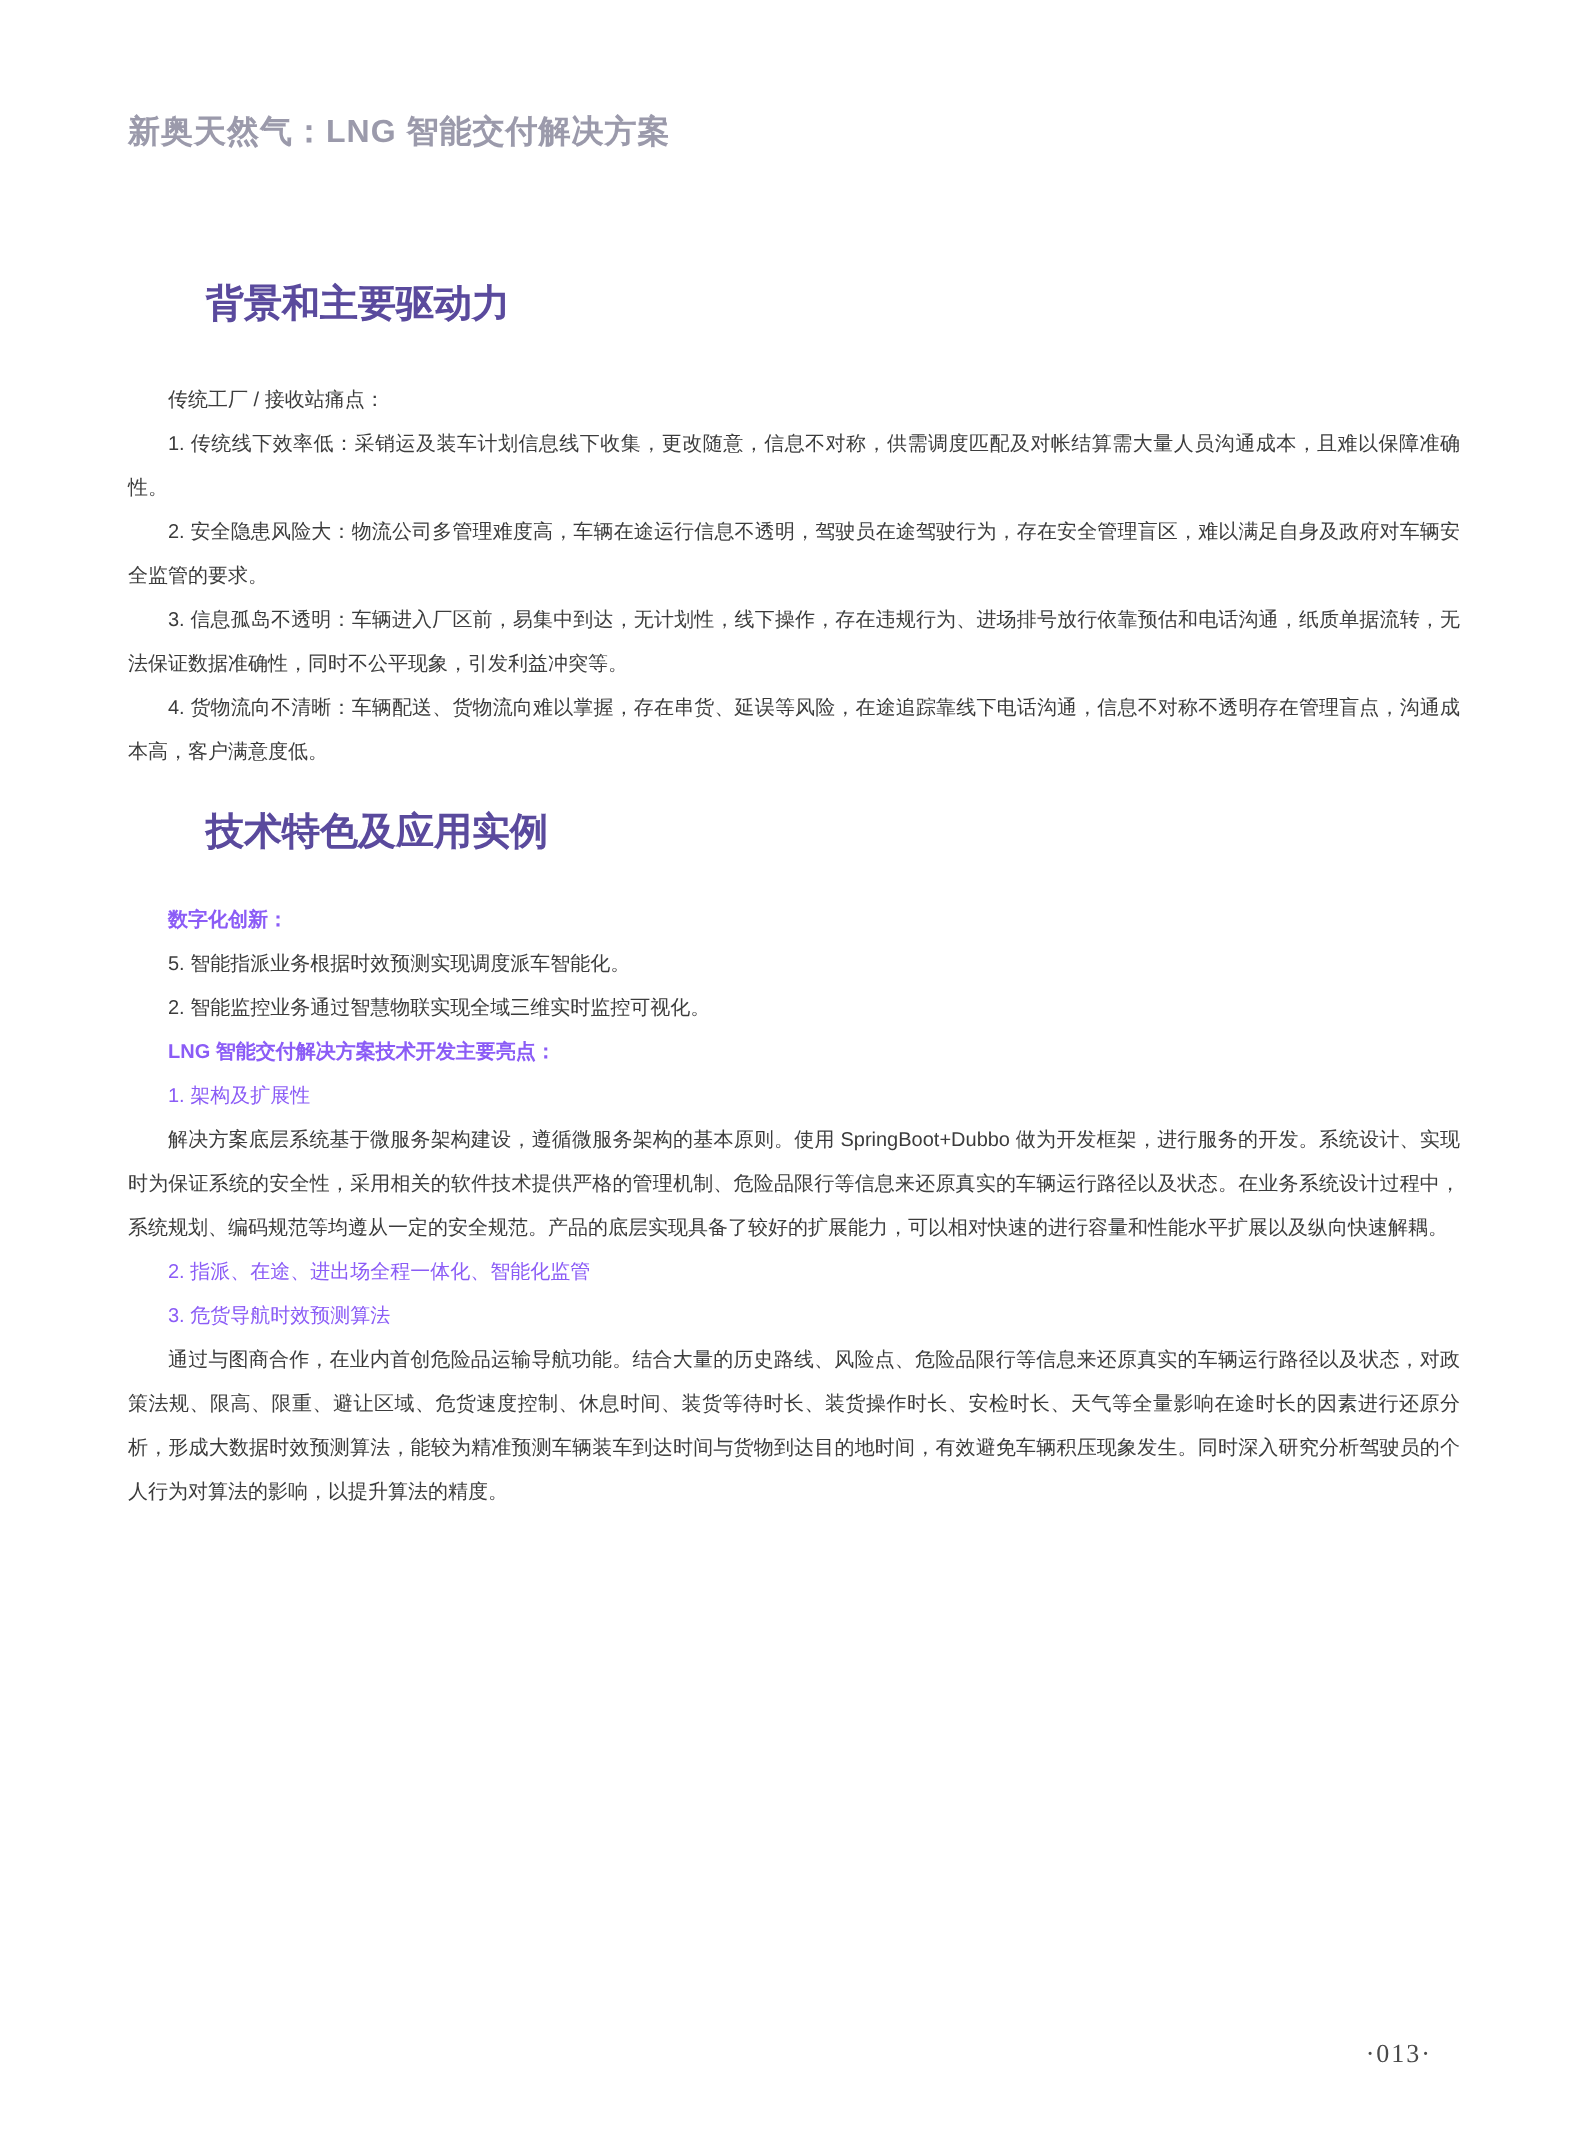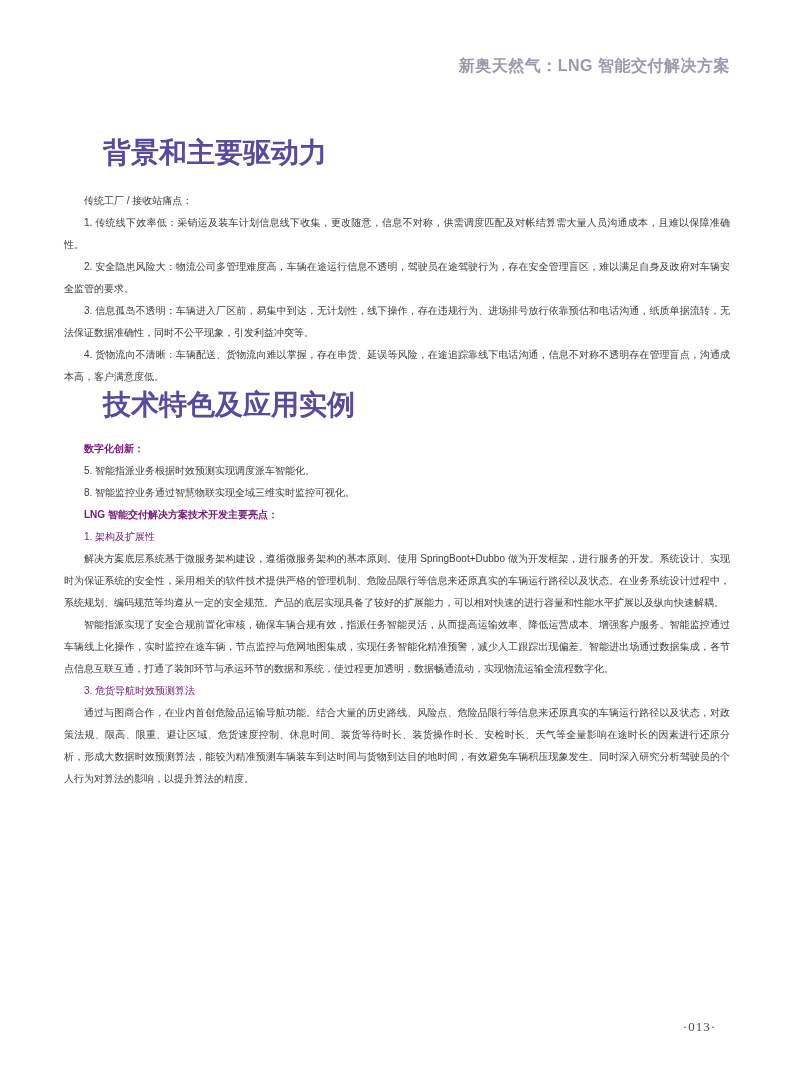--- a/index.html
+++ b/index.html
@@ -13,54 +13,53 @@
     height: 1077px;
     background: #ffffff;
     overflow: hidden;
     font-family: "Liberation Sans", "DejaVu Sans", sans-serif;
   }
   .page-header {
     position: absolute;
     top: 56px;
     left: 64px;
     right: 64px;
-    text-align: right;
     font-size: 16px;
     font-weight: bold;
     color: #9b9aab;
     letter-spacing: 0.5px;
   }
   .content {
     position: absolute;
     top: 138px;
     left: 64px;
     right: 64px;
   }
   .sec-title {
     margin: 0 0 22px 0;
     padding-left: 39px;
-    font-size: 28px;
+    font-size: 19px;
     line-height: 30px;
     font-weight: bold;
     color: #5a4a9d;
   }
   .sec-title.second {
-    margin-top: 2px;
+    margin-top: 14px;
     margin-bottom: 18px;
   }
   p.body {
     margin: 0;
     font-size: 10px;
     line-height: 22px;
     color: #3c3c3c;
     text-align: justify;
     text-indent: 2em;
   }
   p.body.accent {
-    color: #701a75;
+    color: #8b5cf6;
   }
   p.body.bold {
     font-weight: bold;
   }
   .page-footer {
     position: absolute;
     top: 1019px;
     right: 78px;
     font-size: 13px;
     color: #4a4a4a;
@@ -82,28 +81,28 @@
     <p class="body">传统工厂 / 接收站痛点：</p>
     <p class="body">1. 传统线下效率低：采销运及装车计划信息线下收集，更改随意，信息不对称，供需调度匹配及对帐结算需大量人员沟通成本，且难以保障准确性。</p>
     <p class="body">2. 安全隐患风险大：物流公司多管理难度高，车辆在途运行信息不透明，驾驶员在途驾驶行为，存在安全管理盲区，难以满足自身及政府对车辆安全监管的要求。</p>
     <p class="body">3. 信息孤岛不透明：车辆进入厂区前，易集中到达，无计划性，线下操作，存在违规行为、进场排号放行依靠预估和电话沟通，纸质单据流转，无法保证数据准确性，同时不公平现象，引发利益冲突等。</p>
     <p class="body">4. 货物流向不清晰：车辆配送、货物流向难以掌握，存在串货、延误等风险，在途追踪靠线下电话沟通，信息不对称不透明存在管理盲点，沟通成本高，客户满意度低。</p>
 
     <h1 class="sec-title second">技术特色及应用实例</h1>
 
     <p class="body accent bold">数字化创新：</p>
     <p class="body">5. 智能指派业务根据时效预测实现调度派车智能化。</p>
-    <p class="body">8. 智能监控业务通过智慧物联实现全域三维实时监控可视化。</p>
+    <p class="body">2. 智能监控业务通过智慧物联实现全域三维实时监控可视化。</p>
 
     <p class="body accent bold">LNG 智能交付解决方案技术开发主要亮点：</p>
 
     <p class="body accent">1. 架构及扩展性</p>
     <p class="body">解决方案底层系统基于微服务架构建设，遵循微服务架构的基本原则。使用 SpringBoot+Dubbo 做为开发框架，进行服务的开发。系统设计、实现时为保证系统的安全性，采用相关的软件技术提供严格的管理机制、危险品限行等信息来还原真实的车辆运行路径以及状态。在业务系统设计过程中，系统规划、编码规范等均遵从一定的安全规范。产品的底层实现具备了较好的扩展能力，可以相对快速的进行容量和性能水平扩展以及纵向快速解耦。</p>
 
-    <p class="body">智能指派实现了安全合规前置化审核，确保车辆合规有效，指派任务智能灵活，从而提高运输效率、降低运营成本、增强客户服务。智能监控通过车辆线上化操作，实时监控在途车辆，节点监控与危网地图集成，实现任务智能化精准预警，减少人工跟踪出现偏差。智能进出场通过数据集成，各节点信息互联互通，打通了装卸环节与承运环节的数据和系统，使过程更加透明，数据畅通流动，实现物流运输全流程数字化。</p>
+    <p class="body accent">2. 指派、在途、进出场全程一体化、智能化监管</p>
 
     <p class="body accent">3. 危货导航时效预测算法</p>
     <p class="body">通过与图商合作，在业内首创危险品运输导航功能。结合大量的历史路线、风险点、危险品限行等信息来还原真实的车辆运行路径以及状态，对政策法规、限高、限重、避让区域、危货速度控制、休息时间、装货等待时长、装货操作时长、安检时长、天气等全量影响在途时长的因素进行还原分析，形成大数据时效预测算法，能较为精准预测车辆装车到达时间与货物到达目的地时间，有效避免车辆积压现象发生。同时深入研究分析驾驶员的个人行为对算法的影响，以提升算法的精度。</p>
 
   </div>
 
   <div class="page-footer">·013·</div>
 
 </div>
 

